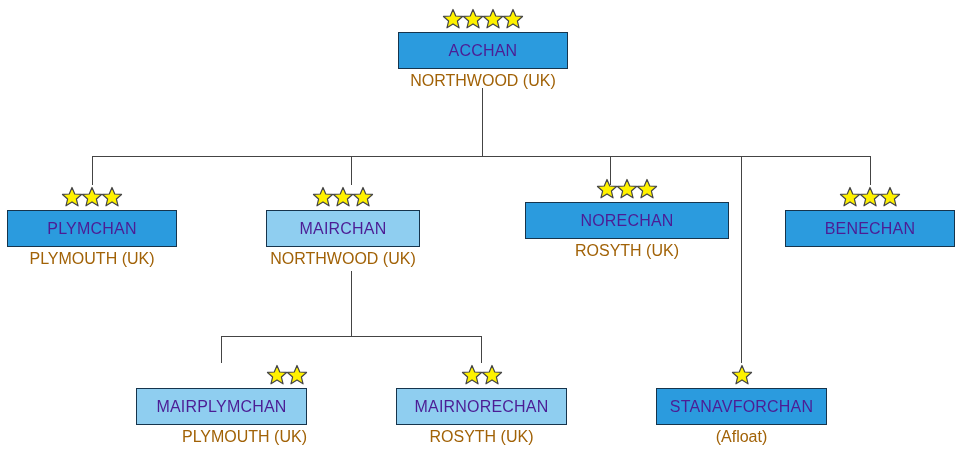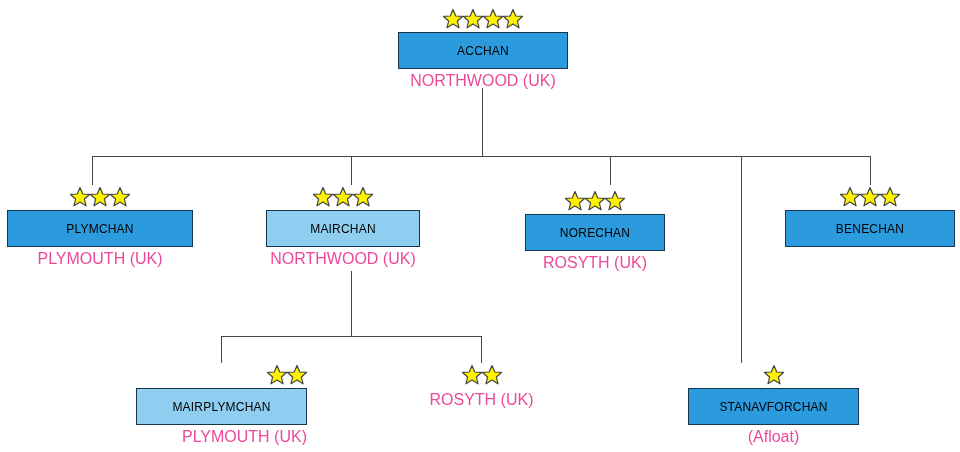--- a/index.html
+++ b/index.html
@@ -12,32 +12,32 @@
   .line.v{width:1.4px;}
 
   
   .node{position:absolute;display:flex;flex-direction:column;align-items:center;}
   .stars{display:flex;align-items:flex-end;justify-content:center;height:24px;margin-bottom:2px;}
   .stars svg{display:block;margin:0 -1px;}
   .box{width:100%;box-sizing:border-box;height:37px;display:flex;align-items:center;justify-content:center;
        border:1.6px solid var(--border,#16344c);}
   .box.dark{background:var(--dark,#2b9bde);}
   .box.light{background:var(--light,#8fcef0);}
-  .box .label{font-size:12px;color:#000000;letter-spacing:0.2px;white-space:nowrap;}
-  .caption{margin-top:3px;font-size:16px;color:#ec4899;white-space:nowrap;text-align:center;}
+  .box .label{font-size:16px;color:#4c1d95;letter-spacing:0.2px;white-space:nowrap;}
+  .caption{margin-top:3px;font-size:16px;color:#a16207;white-space:nowrap;text-align:center;}
 
   
   #n0{left:398px;top:6px;width:170px;}
-  #n1{left:7px;top:184px;width:186px;}
+  #n1{left:7px;top:184px;width:170px;}
   #n2{left:266px;top:184px;width:154px;}
-  #n3{left:525px;top:188px;width:140px;}
+  #n3{left:525px;top:176px;width:204px;}
   #n4{left:785px;top:184px;width:170px;}
   #n5{left:136px;top:362px;width:171px;align-items:flex-end;}
   #n6{left:396px;top:362px;width:171px;}
-  #n7{left:688px;top:362px;width:171px;}
+  #n7{left:656px;top:362px;width:171px;}
 </style>
 </head>
 <body>
 
 <div class="canvas">
 
   <div class="line v" style="left:482px;top:88px;height:68px;"></div>
   <div class="line h" style="left:92px;top:156px;width:779px;"></div>
   <div class="line v" style="left:92px;top:156px;height:29px;"></div>
   <div class="line v" style="left:351px;top:156px;height:29px;"></div>
@@ -198,20 +198,23 @@
           <svg width="22" height="22" viewBox="0 0 24 24" xmlns="http://www.w3.org/2000/svg">
             <polygon points="12,1.6 15,8.7 22.4,9.2 16.8,14.2 18.6,21.6 12,17.4 5.4,21.6 7.2,14.2 1.6,9.2 9,8.7" fill="#fff200" stroke="#454545" stroke-width="1.3" stroke-linejoin="round"></polygon>
           </svg>
         </span>
         <span>
           <svg width="22" height="22" viewBox="0 0 24 24" xmlns="http://www.w3.org/2000/svg">
             <polygon points="12,1.6 15,8.7 22.4,9.2 16.8,14.2 18.6,21.6 12,17.4 5.4,21.6 7.2,14.2 1.6,9.2 9,8.7" fill="#fff200" stroke="#454545" stroke-width="1.3" stroke-linejoin="round"></polygon>
           </svg>
         </span>
       </div>
+    <div class="box light">
+      <span class="label">MAIRNORECHAN</span>
+    </div>
     <div class="caption">ROSYTH (UK)</div>
   </div>
 
   <div class="node" id="n7">
     <div class="stars">
         <span>
           <svg width="22" height="22" viewBox="0 0 24 24" xmlns="http://www.w3.org/2000/svg">
             <polygon points="12,1.6 15,8.7 22.4,9.2 16.8,14.2 18.6,21.6 12,17.4 5.4,21.6 7.2,14.2 1.6,9.2 9,8.7" fill="#fff200" stroke="#454545" stroke-width="1.3" stroke-linejoin="round"></polygon>
           </svg>
         </span>

